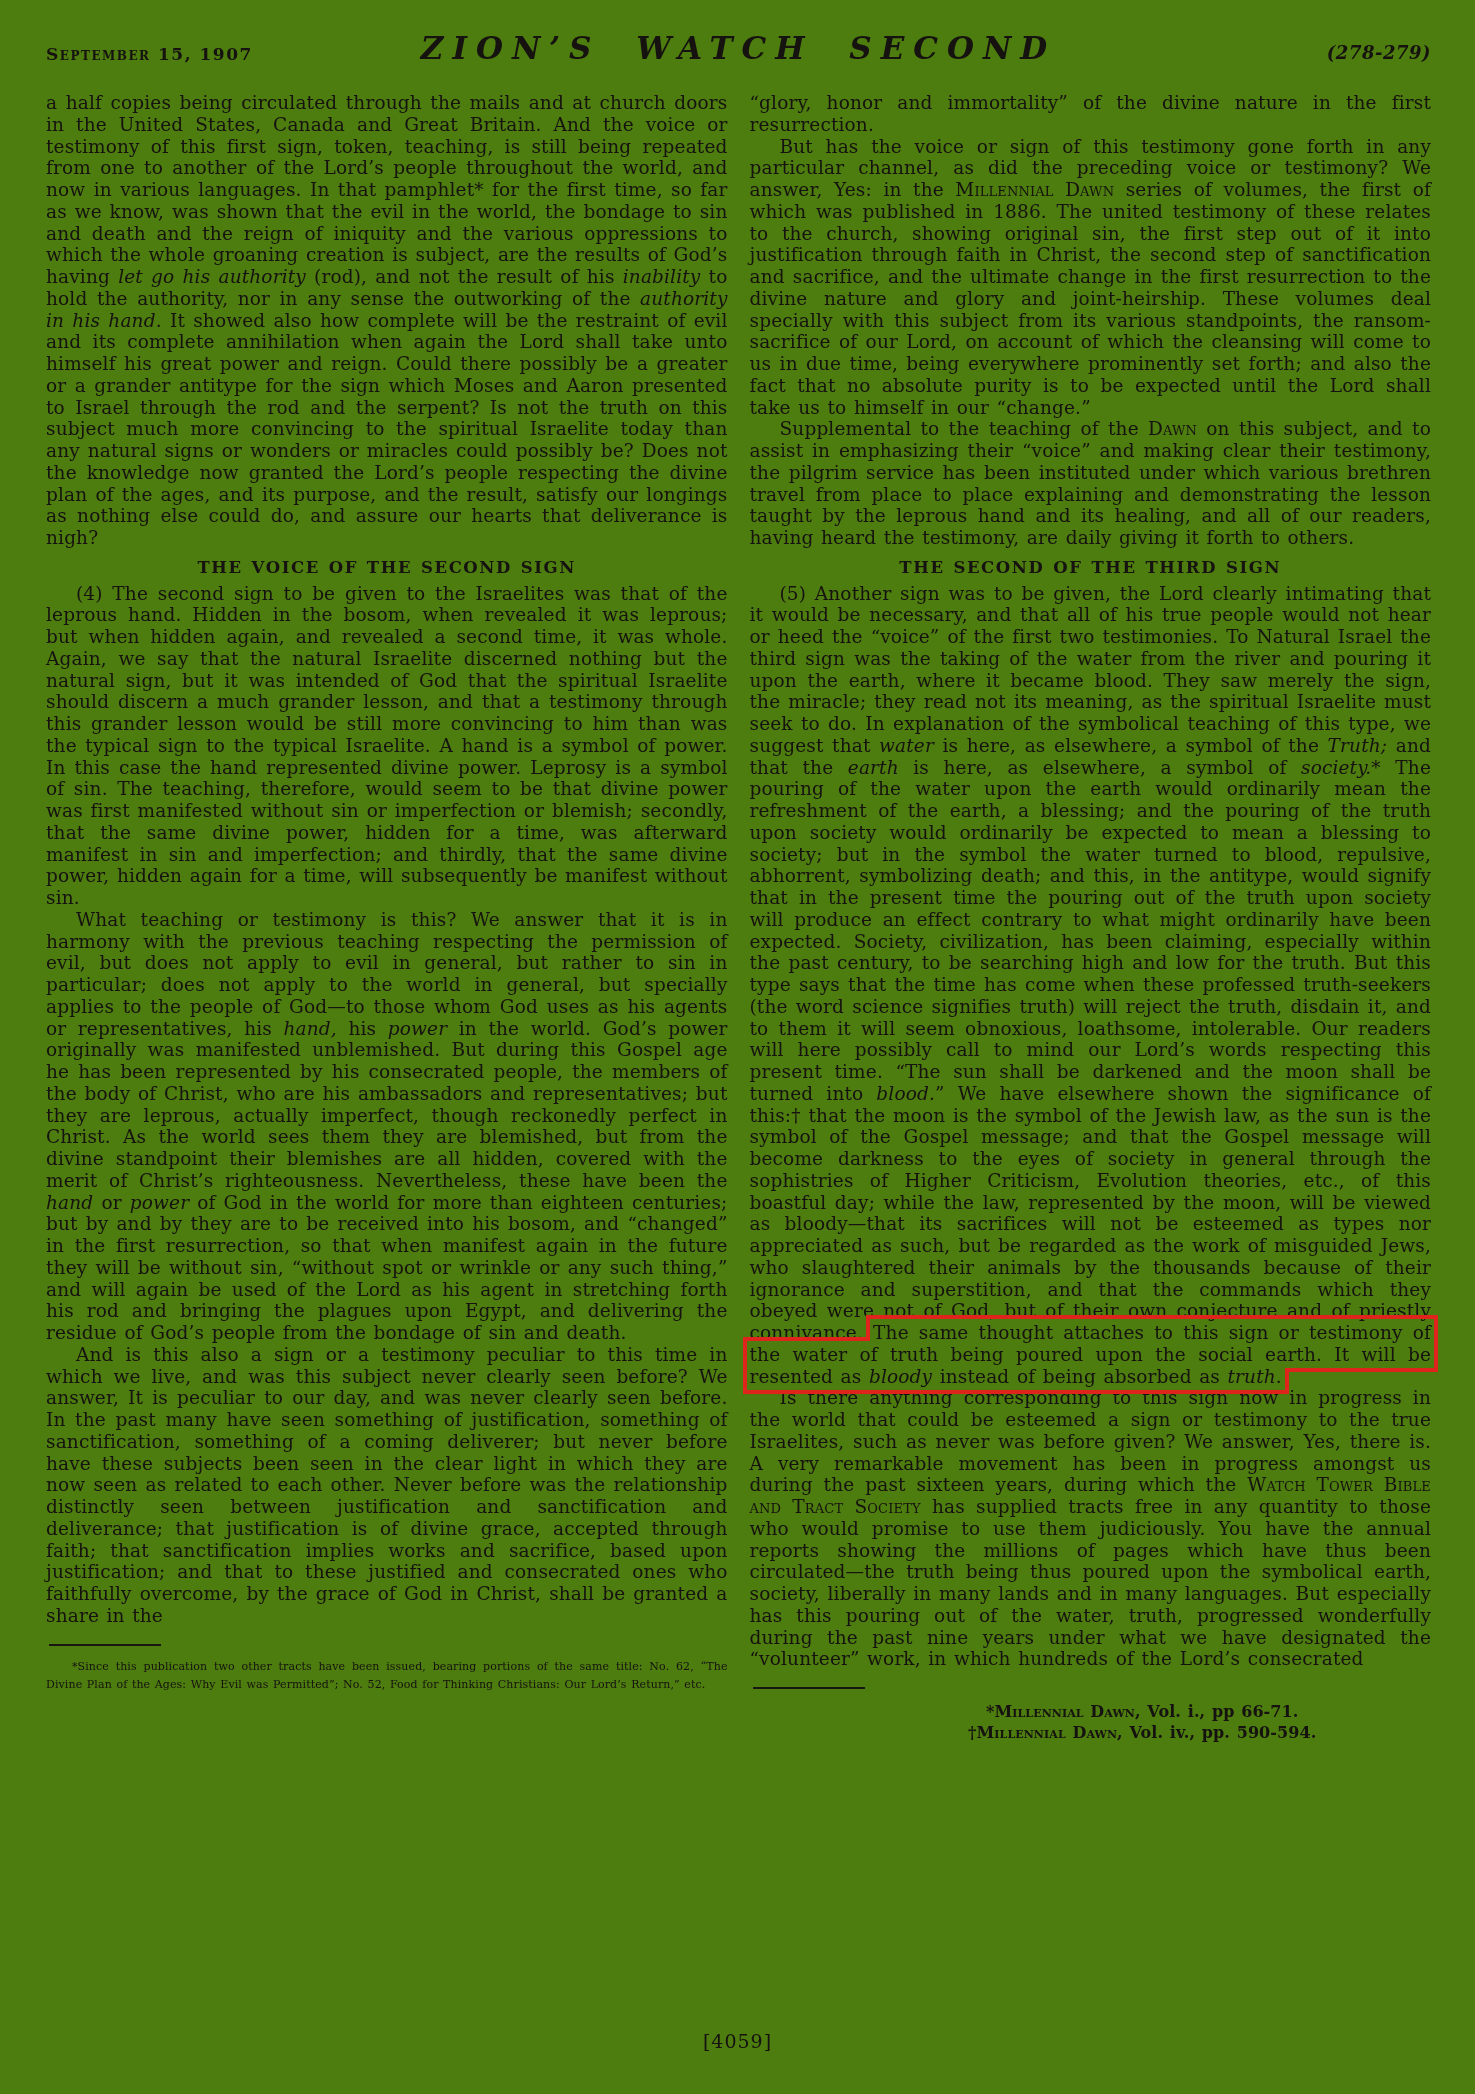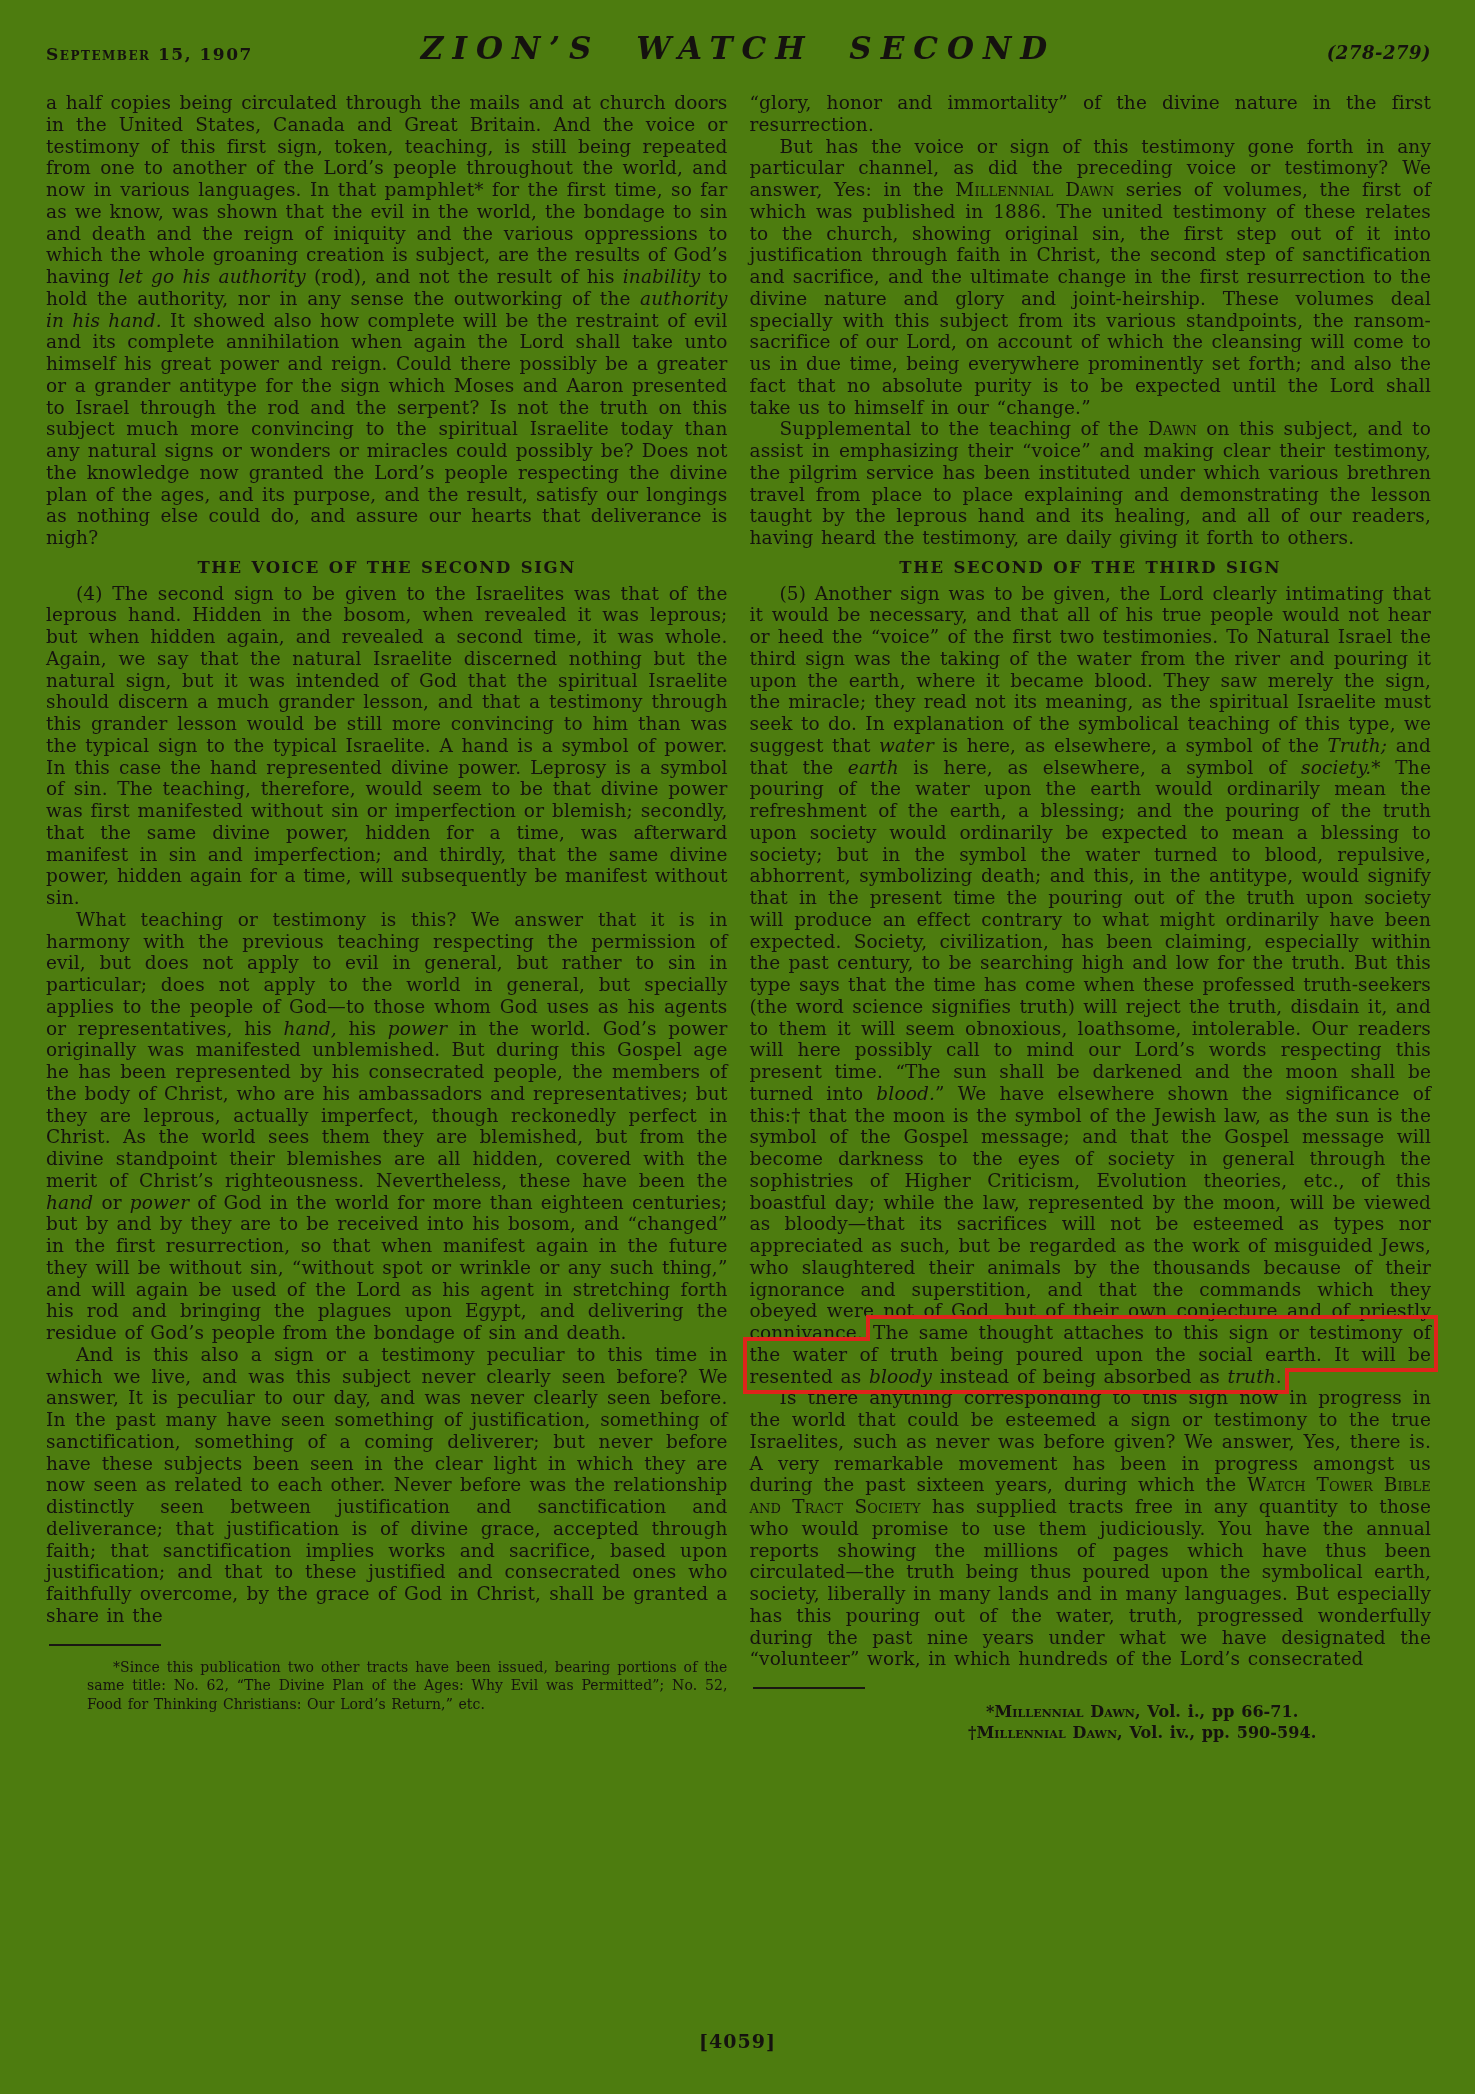--- a/index.html
+++ b/index.html
@@ -51,37 +51,37 @@
     margin:8px 0 4px 0;
   }
   .sc{font-variant:small-caps;}
   
   .fnrule{
     border:none;height:0;
     border-top:2px solid #1a1713;
     width:112px;margin:17px 0 12px 3px;
   }
   p.fn{
-    font-size:14px;line-height:18.5px;
-    letter-spacing:.1px;word-spacing:1px;margin-left:41px;
+    font-size:11px;line-height:18.5px;
+    letter-spacing:.1px;word-spacing:1px;
   }
   p.fn.ind{text-indent:26px;}
   p.fnr{
     font-size:16px;line-height:21px;font-weight:700;
     margin-left:104px;text-align:center;text-indent:0;
   }
   
   .hl{
     outline:4px solid #df241b;
     outline-offset:3px;
   }
   
   .pagenum{
     position:absolute;bottom:42px;left:0;right:0;
-    text-align:center;font-weight:700;font-size:19px;letter-spacing:1px;
+    text-align:center;font-weight:400;font-size:19px;letter-spacing:1px;
   }
 </style>
 </head>
 <body>
 
 <div class="page">
 
   <div class="masthead">
     <span class="mast-date">September 15, 1907</span>
     <span class="mast-title">ZION’S  WATCH  SECOND</span>

